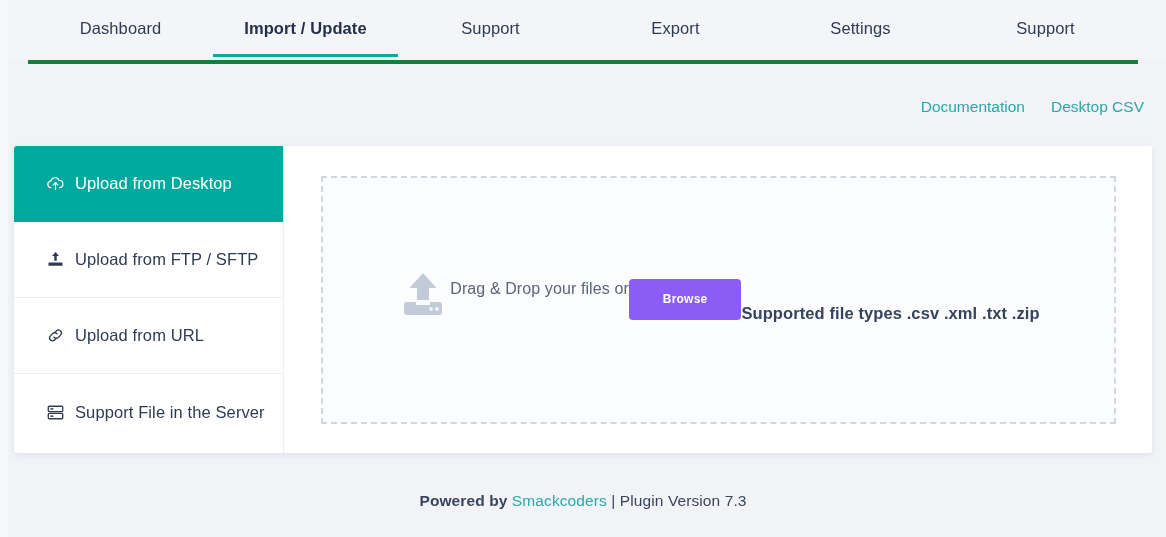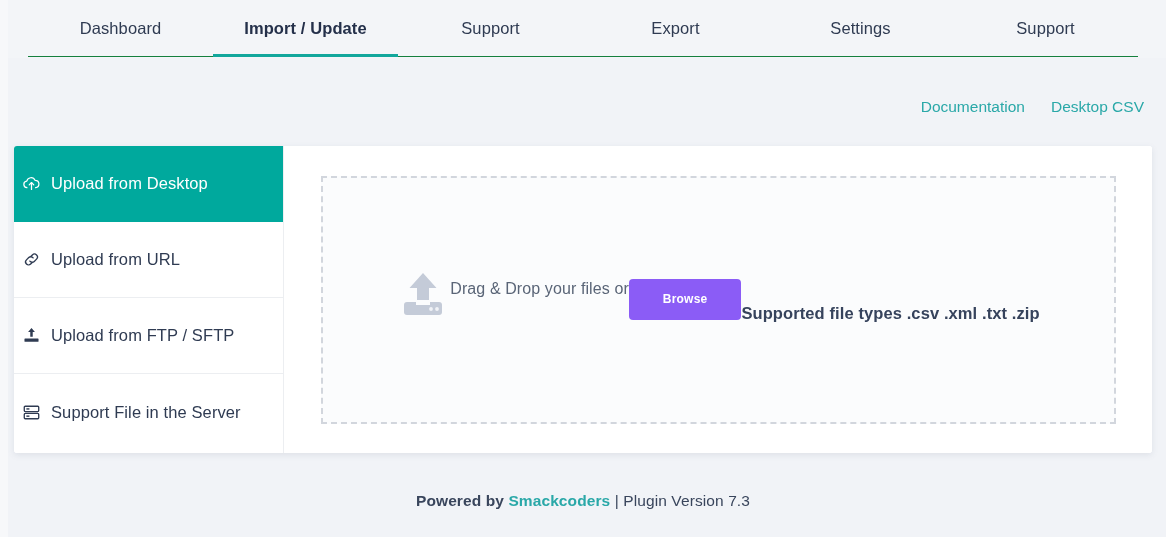--- a/index.html
+++ b/index.html
@@ -29,24 +29,24 @@
     position: absolute;
     left: 0; top: 0;
     width: 1166px;
     height: 58px;
     background: #f3f5f8;
   }
   .tabs {
     position: absolute;
     left: 28px; top: 0;
     width: 1110px;
-    height: 57px;
+    height: 64px;
     display: flex;
     align-items: flex-start;
-    border-bottom: 1px solid #15803d;
+    border-bottom: 4px solid #15803d;
     box-sizing: border-box;
   }
   .tab {
     flex: 1 1 0;
     text-align: center;
     font-size: 16.5px;
     color: #2f3b52;
     padding-top: 18px;
     padding-bottom: 18px;
     box-sizing: border-box;
@@ -104,21 +104,21 @@
     flex: 0 0 269px;
     background: #ffffff;
     border-right: 1px solid #eceef1;
     display: flex;
     flex-direction: column;
   }
   .side-item {
     height: 76px;
     display: flex;
     align-items: center;
-    padding-left: 8px;
+    padding-left: 32px;
     box-sizing: border-box;
     font-size: 16.5px;
     color: #2f3b52;
     border-bottom: 1px solid #eceef1;
     cursor: pointer;
     letter-spacing: 0.1px;
     gap: 10px;
   }
   .side-item:last-child { border-bottom: none; }
   .side-item.active {
@@ -199,21 +199,21 @@
     text-align: center;
     font-size: 15.5px;
     color: #39455c;
     font-weight: bold;
     letter-spacing: 0.1px;
   }
   .footer .brand {
     color: #2aa8a8;
     text-decoration: none;
     cursor: pointer;
-    font-weight: bold;
+    font-weight: normal;
   }
   .footer .sep { color: #39455c; font-weight: normal; }
 </style>
 </head>
 <body>
 
 <div class="left-rail"></div>
 
 <div class="topnav">
   <div class="tabs">
@@ -253,36 +253,36 @@
           <path d="M5.2 14.4a3.4 3.4 0 0 1-.2-6.78A4.6 4.6 0 0 1 13.7 6.6h.2a3.9 3.9 0 0 1 .4 7.78" stroke="#ffffff" stroke-width="1.3" stroke-linecap="round" stroke-linejoin="round"></path>
           <path d="M10 16.2V9.3" stroke="#ffffff" stroke-width="1.3" stroke-linecap="round"></path>
           <path d="M7.6 11.4L10 9l2.4 2.4" stroke="#ffffff" stroke-width="1.3" stroke-linecap="round" stroke-linejoin="round"></path>
         </svg>
       </span>
       <span>Upload from Desktop</span>
     </div>
 
     <div class="side-item">
       <span class="side-icon">
+        <svg width="19" height="19" viewBox="0 0 20 20">
+          <path d="M10 2.2L6.4 6.2h2.3v5h2.6v-5h2.3L10 2.2z" fill="#2f3b52"></path>
+          <rect x="2.6" y="13.2" width="14.8" height="3.4" rx="0.6" fill="#2f3b52"></rect>
+        </svg>
+      </span>
+      <span>Upload from FTP / SFTP</span>
+    </div>
+
+    <div class="side-item">
+      <span class="side-icon">
         <svg width="19" height="19" viewBox="0 0 20 20" fill="none">
           <path d="M8.3 11.7a3.1 3.1 0 0 0 4.6.3l2.4-2.4a3.1 3.1 0 0 0-4.4-4.4l-1.4 1.4" stroke="#2f3b52" stroke-width="1.4" stroke-linecap="round"></path>
           <path d="M11.7 8.3a3.1 3.1 0 0 0-4.6-.3L4.7 10.4a3.1 3.1 0 0 0 4.4 4.4l1.4-1.4" stroke="#2f3b52" stroke-width="1.4" stroke-linecap="round"></path>
         </svg>
       </span>
       <span>Upload from URL</span>
-    </div>
-
-    <div class="side-item">
-      <span class="side-icon">
-        <svg width="19" height="19" viewBox="0 0 20 20">
-          <path d="M10 2.2L6.4 6.2h2.3v5h2.6v-5h2.3L10 2.2z" fill="#2f3b52"></path>
-          <rect x="2.6" y="13.2" width="14.8" height="3.4" rx="0.6" fill="#2f3b52"></rect>
-        </svg>
-      </span>
-      <span>Upload from FTP / SFTP</span>
     </div>
 
     <div class="side-item">
       <span class="side-icon">
         <svg width="19" height="19" viewBox="0 0 20 20">
           <rect x="2.4" y="3.4" width="15.2" height="5.6" rx="1" fill="none" stroke="#2f3b52" stroke-width="1.4"></rect>
           <rect x="2.4" y="11" width="15.2" height="5.6" rx="1" fill="none" stroke="#2f3b52" stroke-width="1.4"></rect>
           <rect x="4.6" y="5.5" width="3.2" height="1.5" fill="#2f3b52"></rect>
           <rect x="4.6" y="13.1" width="3.2" height="1.5" fill="#2f3b52"></rect>
         </svg>

